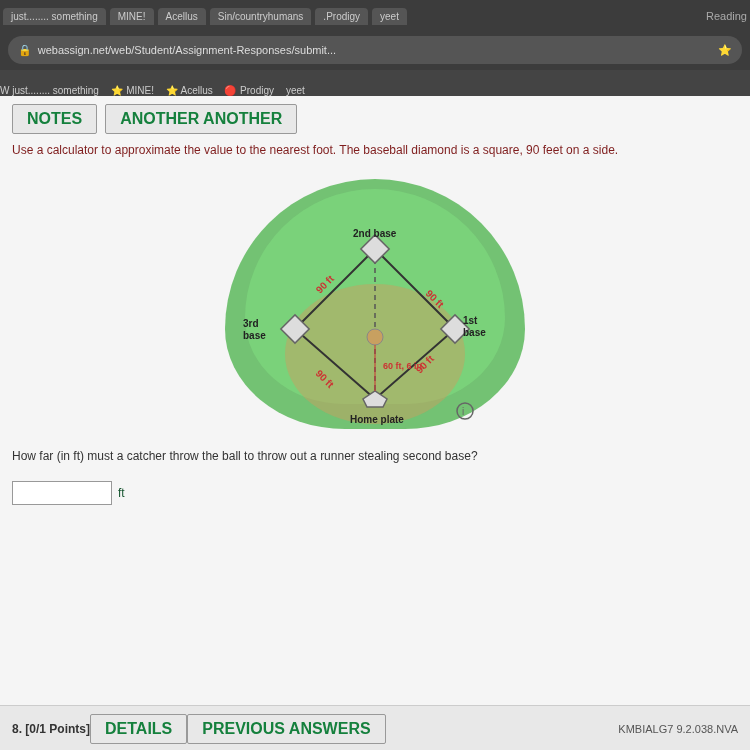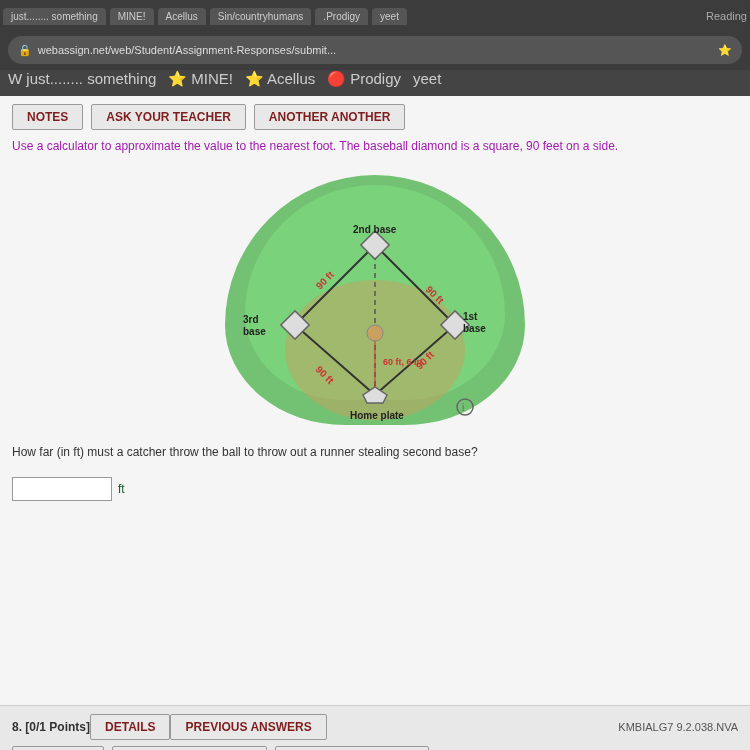--- a/index.html
+++ b/index.html
@@ -39,24 +39,24 @@
       color: #ccc;
       font-size: 10px;
       padding: 3px 8px;
       border-radius: 4px 4px 0 0;
       white-space: nowrap;
     }
     .bookmarks-bar {
       background: #444;
       height: 26px;
       display: flex;
-      align-items: flex-start;
-      padding: 0 8px;
+      align-items: flex-end;
+      padding: 0 0;
       gap: 12px;
-      font-size: 15px;
+      font-size: 10px;
       color: #ccc;
       overflow: hidden;
     }
 
     
     .page-content {
       background: #f5f5f5;
       height: calc(750px - 96px - 45px);
       overflow: hidden;
       padding: 8px 12px;
@@ -66,31 +66,31 @@
     .action-buttons {
       display: flex;
       gap: 8px;
       margin-bottom: 8px;
       align-items: center;
     }
     .btn {
       border: 1px solid #999;
       background: #e8e8e8;
       padding: 5px 14px;
-      font-size: 12px;
+      font-size: 16px;
       font-weight: bold;
       cursor: pointer;
       border-radius: 2px;
+      color: #15803d;
+    }
+
+    
+    .problem-description {
+      font-size: 12px;
       color: #7f1d1d;
-    }
-
-    
-    .problem-description {
-      font-size: 12px;
-      color: #a21caf;
       margin-bottom: 10px;
       line-height: 1.4;
     }
 
     
     .diagram-container {
       display: flex;
       justify-content: center;
       margin-bottom: 8px;
       position: relative;
@@ -209,21 +209,20 @@
   <span>⭐ MINE!</span>
   <span>⭐ Acellus</span>
   <span>🔴 Prodigy</span>
   <span>yeet</span>
 </div>
 
 <div class="page-content">
 
   <div class="action-buttons">
     <button class="btn">NOTES</button>
-    <button class="btn">ASK YOUR TEACHER</button>
     <button class="btn">ANOTHER ANOTHER</button>
   </div>
 
   <div class="problem-description">Use a calculator to approximate the value to the nearest foot. The baseball diamond is a square, 90 feet on a side.</div>
 
   <div class="diagram-container">
     <div class="baseball-field">
 
       <div class="field-green"></div>
       <div class="field-inner"></div>

